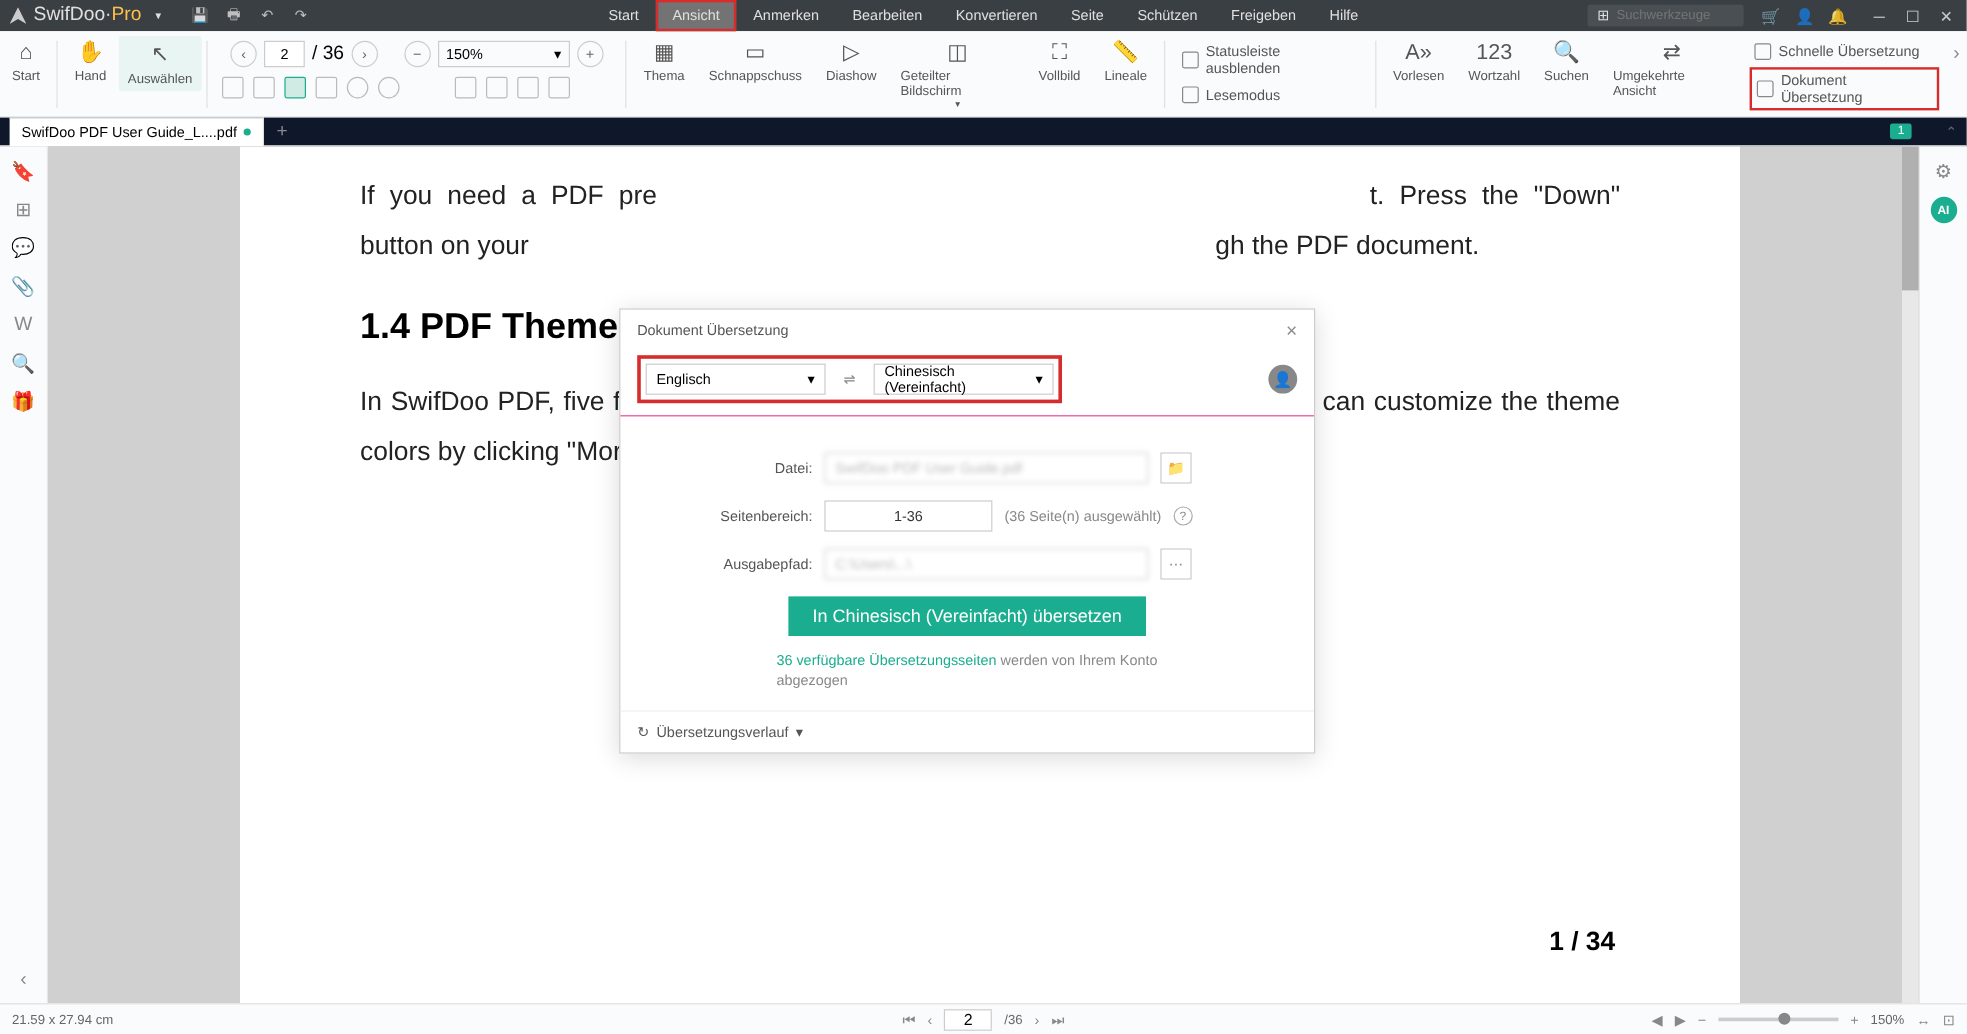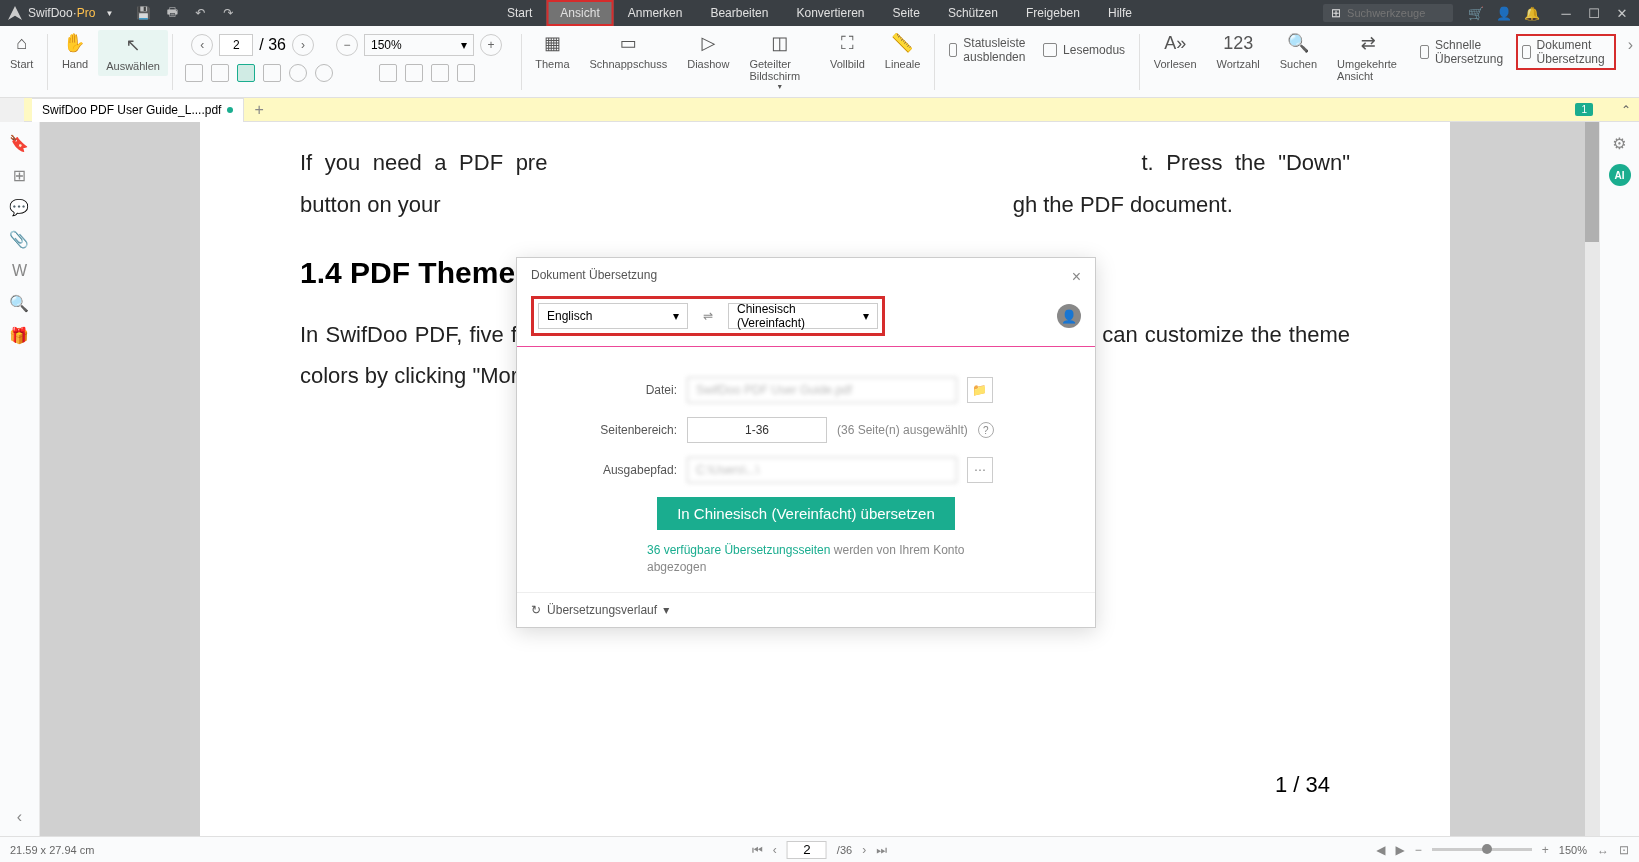--- a/index.html
+++ b/index.html
@@ -2,21 +2,21 @@
 <html><head>
 <meta charset="utf-8">
 <style>
 * { margin: 0; padding: 0; box-sizing: border-box; font-family: -apple-system, "Segoe UI", Arial, sans-serif; }
 body { width: 1639px; height: 862px; background: #f0f0f0; overflow: hidden; position: relative; }
 
 
 .titlebar { height: 26px; background: #3a3f44; display: flex; align-items: center; color: #e0e0e0; font-size: 12px; }
 .titlebar .left { display: flex; align-items: center; gap: 6px; padding-left: 8px; }
 .titlebar .logo { width: 14px; height: 14px; background: #ccc; clip-path: polygon(0 100%, 50% 0, 100% 100%, 50% 70%); }
-.titlebar .name { font-size: 12px; }
+.titlebar .name { font-size: 16px; }
 .titlebar .name .pro { color: #ffc14d; }
 .titlebar .drop { font-size: 8px; margin-left: 4px; }
 .titlebar .qicons { display: flex; gap: 14px; margin-left: 18px; }
 .titlebar .qicon { width: 14px; height: 14px; opacity: .8; cursor: pointer; display:flex; align-items:center; justify-content:center; }
 .titlebar .menu { display: flex; position: absolute; left: 50%; transform: translateX(-50%); height: 26px; }
 .titlebar .menu .mi { padding: 0 14px; line-height: 26px; cursor: pointer; }
 .titlebar .menu .mi.active { background: #737373; border: 2px solid #d62c2c; line-height: 22px; padding: 0 12px; }
 .titlebar .search { margin-left: auto; display: flex; align-items: center; gap: 6px; background: #4a4f54; padding: 2px 8px; border-radius: 2px; width: 130px; }
 .titlebar .search input { background: transparent; border: none; color: #bbb; font-size: 11px; width: 100%; outline: none; }
 .titlebar .right { display: flex; align-items: center; gap: 14px; padding: 0 10px 0 16px; }
@@ -29,28 +29,28 @@
 .ribbon .group .gicon { width: 22px; height: 22px; margin-bottom: 4px; display:flex; align-items:center; justify-content:center; font-size:18px; color:#555; }
 .ribbon .vsep { width: 1px; height: 56px; background: #e0e0e0; margin: 4px 4px; }
 .ribbon .ausw { background: #e8f5f2; border-radius: 2px; padding: 4px 8px; }
 .ribbon .pagectrl { display: flex; align-items: center; gap: 6px; padding: 4px 8px; }
 .ribbon .circbtn { width: 22px; height: 22px; border: 1px solid #ccc; border-radius: 50%; display:flex; align-items:center; justify-content:center; font-size:12px; color:#666; cursor:pointer; }
 .ribbon .pagein { width: 34px; height: 22px; border: 1px solid #ccc; text-align: center; font-size: 12px; }
 .ribbon .zoomsel { width: 110px; height: 22px; border: 1px solid #ccc; font-size: 12px; padding: 0 6px; display:flex; align-items:center; justify-content:space-between; }
 .ribbon .iconrow { display: flex; gap: 8px; padding: 4px 8px; flex-wrap: wrap; width: 170px; }
 .ribbon .smicon { width: 18px; height: 18px; border: 1px solid #bbb; border-radius: 2px; cursor:pointer; }
 .ribbon .smicon.active { background: #d0ebe4; border-color: #1aad8f; }
-.ribbon .rightcol { display: flex; gap: 4px; padding: 4px 6px; }
+.ribbon .rightcol { display: flex; flex-direction: column; gap: 4px; padding: 4px 6px; }
 .ribbon .rightitem { display: flex; align-items: center; gap: 6px; font-size: 12px; color: #555; cursor:pointer; padding: 2px 4px; }
 .ribbon .rightitem .micon { width: 14px; height: 14px; border: 1px solid #888; border-radius: 2px; }
 .ribbon .rightitem.boxed { border: 2px solid #d62c2c; }
 .ribbon .flexcol { display:flex; flex-direction:column; align-items:center; }
 
 
-.tabbar { height: 24px; background: #fef9c3; border-bottom: 1px solid #e0e0e0; display: flex; align-items: center; padding-left: 8px; font-size: 12px; margin-left: 24px; }
+.tabbar { height: 24px; background: #0f172a; border-bottom: 1px solid #e0e0e0; display: flex; align-items: center; padding-left: 8px; font-size: 12px; }
 .tabbar .tab { display: flex; align-items: center; gap: 6px; padding: 0 10px; height: 24px; background: #fff; border-top: 1px solid #e0e0e0; border-right: 1px solid #e0e0e0; }
 .tabbar .dot { width: 6px; height: 6px; background: #1aad8f; border-radius: 50%; }
 .tabbar .plus { margin-left: 10px; font-size: 16px; color: #888; cursor:pointer; }
 .tabbar .pagebadge { margin-left: auto; margin-right: 28px; background: #1aad8f; color: #fff; font-size: 10px; padding: 1px 6px; border-radius: 2px; }
 .tabbar .chev { margin-right: 8px; color: #666; cursor:pointer; }
 
 
 .leftbar { position: absolute; left: 0; top: 122px; width: 40px; bottom: 26px; background: #fafbfc; border-right: 1px solid #e8e8e8; display: flex; flex-direction: column; align-items: center; gap: 14px; padding-top: 12px; }
 .leftbar .licon { width: 18px; height: 18px; color: #888; cursor:pointer; display:flex; align-items:center; justify-content:center; font-size:16px; }
 .leftbar .gift { color: #e74c3c; }
@@ -59,21 +59,21 @@
 
 .rightbar { position: absolute; right: 0; top: 122px; width: 40px; bottom: 26px; background: #fafbfc; border-left: 1px solid #e8e8e8; display: flex; flex-direction: column; align-items: center; gap: 12px; padding-top: 12px; }
 .rightbar .ricon2 { width: 18px; height: 18px; color: #888; cursor:pointer; display:flex; align-items:center; justify-content:center; }
 .rightbar .ai { width: 22px; height: 22px; background: #1aad8f; color: #fff; border-radius: 50%; font-size: 10px; font-weight: bold; display:flex; align-items:center; justify-content:center; }
 
 
 .docarea { position: absolute; left: 40px; right: 40px; top: 122px; bottom: 26px; background: #d0d0d0; overflow: hidden; }
 .page { position: absolute; left: 160px; top: 0; width: 1250px; height: 100%; background: #fff; padding: 20px 100px; }
 .page p { font-size: 22px; color: #222; line-height: 1.9; text-align: justify; }
 .page h2 { font-size: 30px; font-weight: bold; margin: 30px 0 24px; }
-.page .pn { position: absolute; bottom: 38px; right: 120px; font-size: 22px; font-weight: normal; }
+.page .pn { position: absolute; bottom: 38px; right: 104px; font-size: 22px; font-weight: bold; }
 .scrollv { position: absolute; right: 0; top: 0; bottom: 0; width: 14px; background: #e8e8e8; }
 .scrollv .thumb { position: absolute; top: 0; width: 14px; height: 120px; background: #b0b0b0; }
 
 
 .dialog { position: absolute; left: 516px; top: 257px; width: 580px; background: #fff; border: 1px solid #ccc; box-shadow: 0 4px 20px rgba(0,0,0,.15); font-size: 12px; }
 .dialog .dtitle { padding: 10px 14px; display: flex; justify-content: space-between; color: #555; }
 .dialog .dclose { cursor: pointer; font-size: 16px; color: #888; }
 .dialog .langrow { display: flex; align-items: center; gap: 10px; padding: 0 14px 10px; }
 .dialog .langbox { border: 3px solid #d62c2c; padding: 4px; display: flex; align-items: center; gap: 10px; }
 .dialog .langsel { width: 150px; height: 26px; border: 1px solid #ccc; display: flex; align-items: center; justify-content: space-between; padding: 0 8px; cursor:pointer; }

